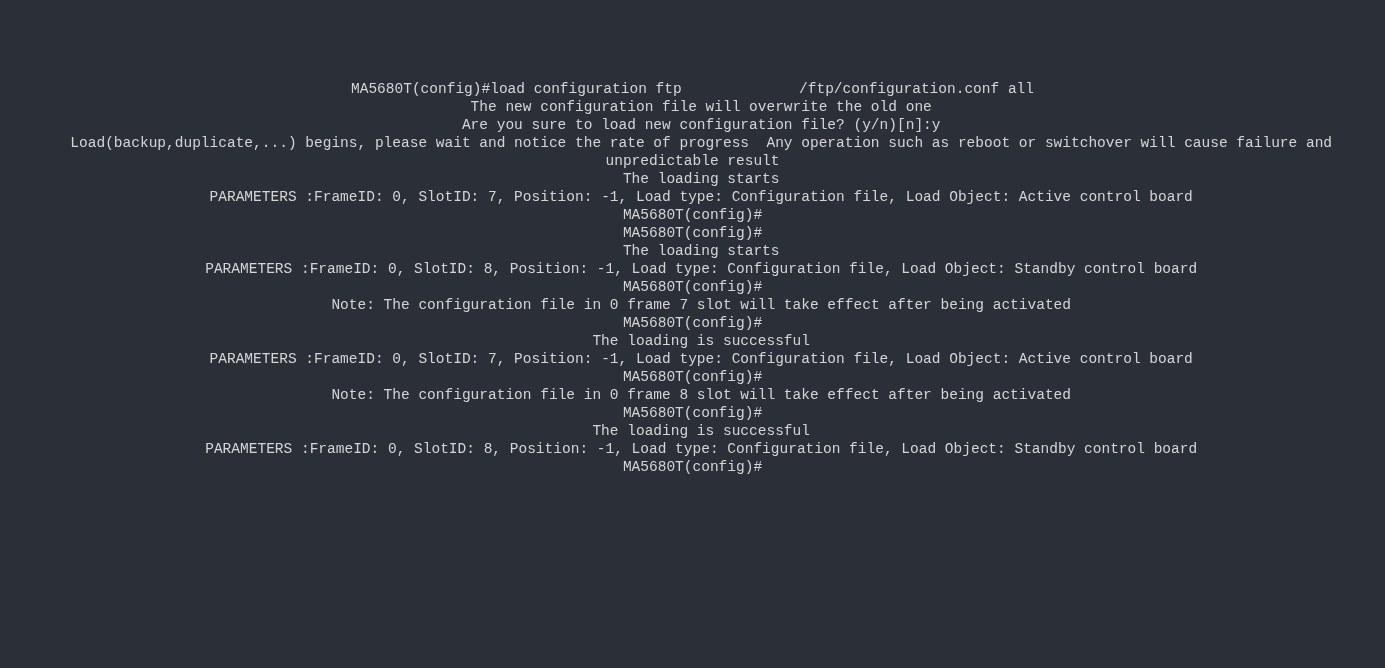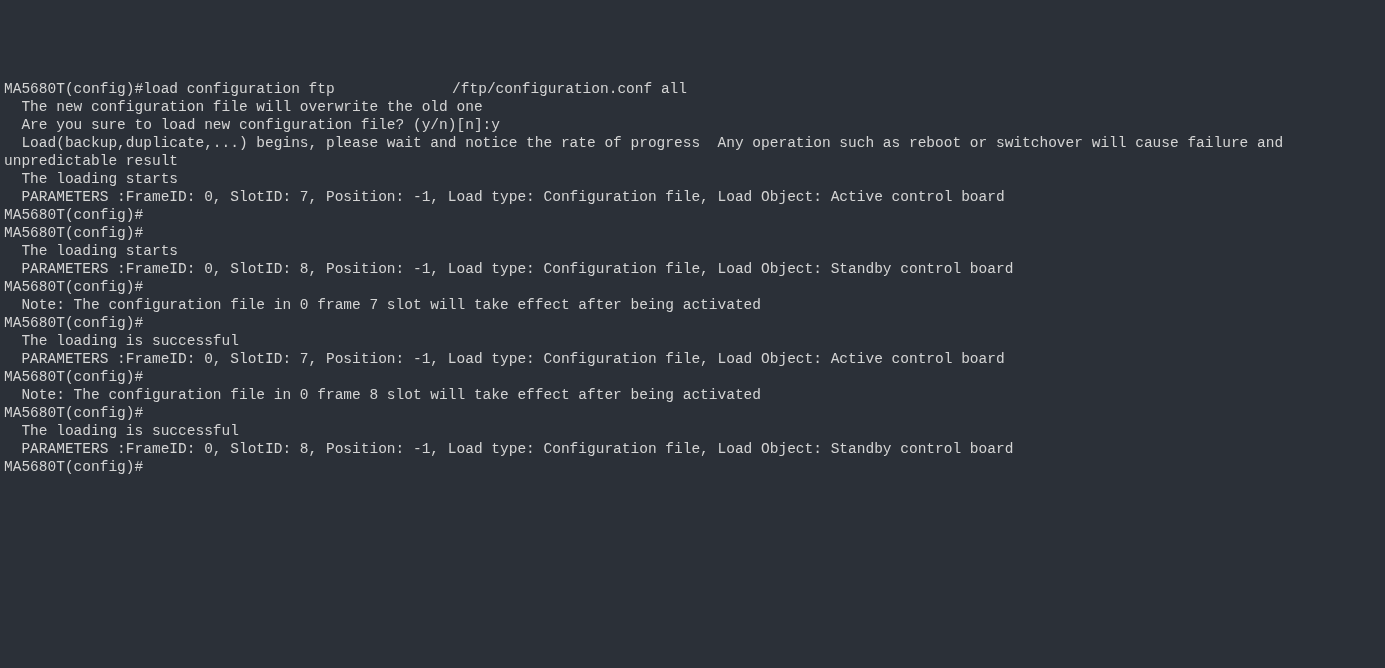--- a/index.html
+++ b/index.html
@@ -1,18 +1,19 @@
 <!DOCTYPE html>
 <html><head>
   <meta charset="utf-8">
   <style>
     * {
       margin: 0;
       padding: 0;
       box-sizing: border-box;
+      text-align: center;
     }
     body {
       background-color: #2b3038;
       color: #d4d4d4;
       font-family: 'Consolas', 'Monaco', 'Courier New', monospace;
       font-size: 14.5px;
       line-height: 18px;
       padding: 8px 4px;
       white-space: pre-wrap;
       width: 1385px;

